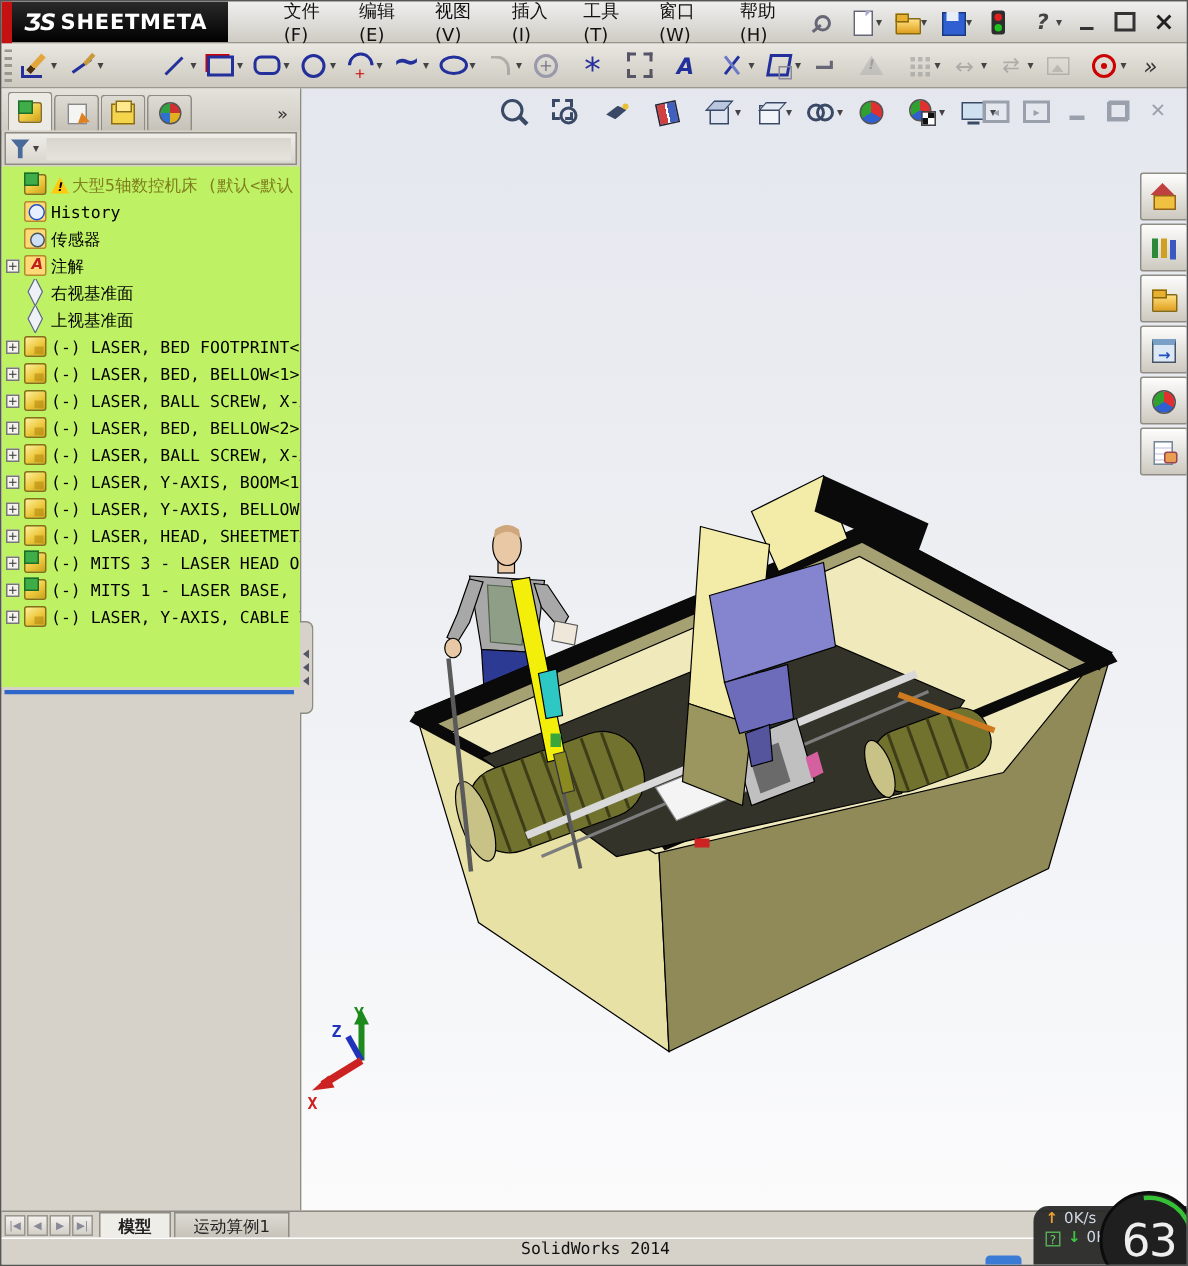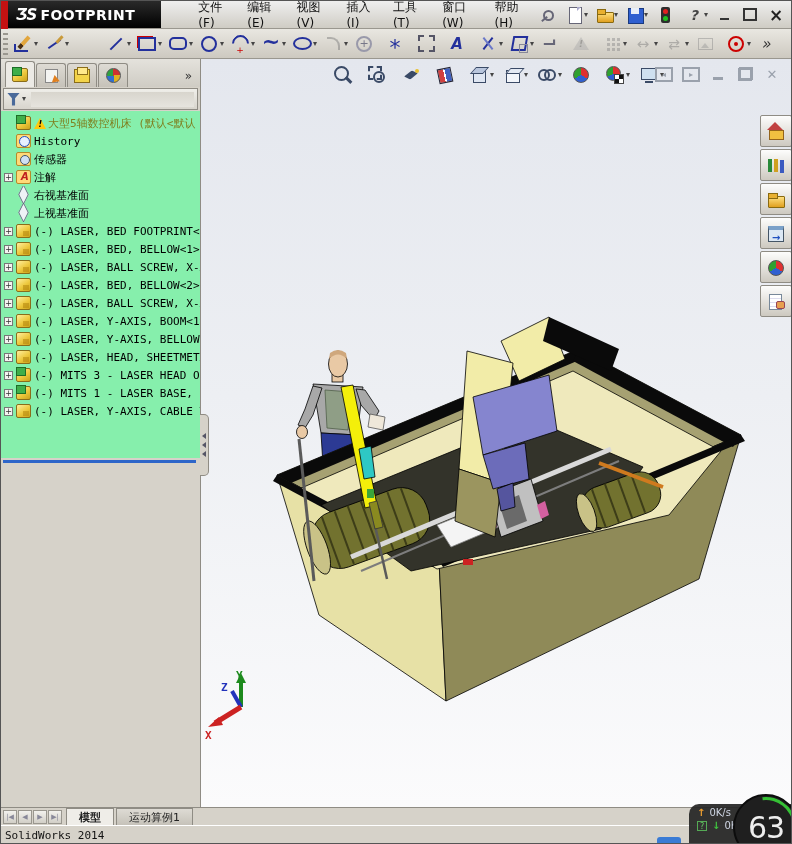--- a/index.html
+++ b/index.html
@@ -3,21 +3,21 @@
 <meta charset="utf-8">
 <style>
   :root{ --blu:#23309c; }
   *{box-sizing:border-box;margin:0;padding:0;font-family:"DejaVu Sans","Liberation Sans",sans-serif;}
   body{background:#888;}
   .app{position:relative;width:792px;height:844px;background:var(--chrome);overflow:hidden;border:1px solid #555;}
 
   
   .titlebar{position:absolute;left:0;top:0;width:792px;height:28px;display:flex;align-items:stretch;
     background:linear-gradient(#efefef,#cfccc4);border-bottom:1px solid #9a978f;}
-  .logo-block{display:flex;align-items:center;background:linear-gradient(#2a2a2a,#000);padding:0 26px 0 0;flex:none;}
+  .logo-block{display:flex;align-items:center;background:linear-gradient(#2a2a2a,#000);padding:0 14px 0 0;flex:none;}
   .accent{width:7px;height:28px;background:var(--accent);margin-right:8px;flex:none;}
   .logo-mark{color:#fff;font-style:italic;font-weight:bold;font-size:15px;letter-spacing:-1px;margin-right:4px;}
   .logo-text{color:#fff;font-weight:bold;font-size:14px;letter-spacing:.5px;}
   .menus{display:flex;align-items:center;padding-left:28px;gap:2px;}
   .menu-item{font-size:12px;color:#111;padding:4px 9px;cursor:default;}
   .pin{width:14px;height:14px;margin:0 6px;position:relative;flex:none;align-self:center;}
   .pin::before{content:"";position:absolute;left:3px;top:2px;width:7px;height:7px;border:2px solid #667;border-radius:50%;}
   .pin::after{content:"";position:absolute;left:1px;top:10px;width:7px;height:2px;background:#667;transform:rotate(-40deg);}
   .qtbar{display:flex;align-items:center;gap:1px;margin-left:4px;}
   .qbtn{display:flex;align-items:center;padding:1px 2px;}
@@ -94,21 +94,21 @@
   .pt-prop{background:#f4f4f2;border:1px solid #888;width:13px;}
   .pt-prop::after{content:"";position:absolute;right:-3px;bottom:-2px;border-left:7px solid #e08020;border-top:4px solid transparent;border-bottom:4px solid transparent;transform:rotate(20deg);}
   .pt-conf{background:#f3d44a;border:1px solid #8a6d1a;}
   .pt-conf::before{content:"";position:absolute;left:2px;top:-3px;width:9px;height:6px;background:#ffe98c;border:1px solid #8a6d1a;}
   .pt-disp{width:15px;height:15px;border-radius:50%;border:1px solid #555;background:conic-gradient(#d03030 0 90deg,#e0b020 0 180deg,#3070d0 0 270deg,#30a040 0);}
   .filterbar{height:22px;margin:1px 2px;border:1px solid #8f8c84;background:linear-gradient(#efeee9,#d8d5cd);display:flex;align-items:center;padding:0 3px;gap:2px;}
   .funnel{width:13px;height:13px;background:#4a6a9a;clip-path:polygon(0 0,100% 0,62% 45%,62% 100%,38% 100%,38% 45%);}
   .filterfield{flex:1;height:15px;background:linear-gradient(#d8d5cd,#e6e4de);}
 
   
-  .tree{flex:1;overflow:hidden;padding:3px 0 0 3px;background:#86efac;}
+  .tree{flex:1;overflow:hidden;padding:3px 0 0 3px;background:#bef264;}
   .trow{display:flex;align-items:center;height:18px;white-space:nowrap;overflow:hidden;cursor:default;}
   .expander{width:9px;height:9px;flex:none;border:1px solid #777;background:#f4f3ef;font-size:8px;line-height:7px;text-align:center;color:#333;margin-right:3px;visibility:hidden;}
   .trow.exp .expander{visibility:visible;}
   .t-ico{width:15px;height:14px;flex:none;position:relative;margin-right:3px;}
   .t-ico.part{background:linear-gradient(145deg,#ffef9e,#edc83d 55%,#caa21a);border:1px solid #8a6d1a;border-radius:2px;}
   .t-ico.part::after{content:"";position:absolute;right:1px;bottom:1px;width:6px;height:5px;background:#b88a10;opacity:.6;}
   .t-ico.asm{background:linear-gradient(145deg,#ffef9e,#edc83d 55%,#caa21a);border:1px solid #8a6d1a;border-radius:2px;}
   .t-ico.asm::before{content:"";position:absolute;left:-1px;top:-2px;width:8px;height:7px;background:#3fae49;border:1px solid #1d6e27;}
   .t-ico.history{background:#ffd978;border:1px solid #b58a2a;border-radius:2px;}
   .t-ico.history::after{content:"";position:absolute;left:2px;top:1px;width:9px;height:9px;border-radius:50%;background:#e8f0ff;border:1.5px solid #2050c0;}
@@ -191,21 +191,21 @@
   .triad text{font-size:11px;font-weight:bold;font-family:"DejaVu Sans Mono",monospace;}
 
   
   .bottombar{position:absolute;left:0;top:806px;width:792px;height:18px;background:#d6d2c9;border-top:1px solid #8f8c84;display:flex;align-items:flex-end;}
   .navgrp{display:flex;gap:1px;margin:0 4px 1px 2px;}
   .navb{width:14px;height:14px;border:1px solid #9a978f;background:linear-gradient(#f2f1ed,#d2cfc7);font-size:7px;color:#889;display:flex;align-items:center;justify-content:center;}
   .dtab{height:17px;padding:0 12px;border:1px solid #8f8c84;border-bottom:none;font-size:11px;display:flex;align-items:center;background:linear-gradient(#dedbd4,#c6c2b9);color:#222;}
   .dtab.active{background:#efede8;font-weight:bold;}
 
   
-  .statusbar{position:absolute;left:0;top:824px;width:792px;height:20px;background:#d6d2c9;border-top:1px solid #fff;display:flex;align-items:center;font-size:11px;color:#111;padding:0 4px;}
+  .statusbar{position:absolute;left:0;top:824px;width:792px;height:20px;background:#d6d2c9;border-top:1px solid #fff;display:flex;align-items:center;font-size:11px;color:#111;padding:0 4px;flex-direction:column;}
   .sb-app{font-family:"DejaVu Sans Mono",monospace;}
   .sb-cells{margin-left:auto;display:flex;align-items:center;gap:5px;margin-right:108px;}
   .sb-cell{border:1px solid;border-color:#8f8c84 #fff #fff #8f8c84;padding:1px 8px;height:16px;display:flex;align-items:center;}
   .sb-mini{width:8px;height:16px;border:1px solid;border-color:#8f8c84 #fff #fff #8f8c84;}
   .sb-arrow{font-size:8px;color:#444;margin-left:2px;}
 
   
   .netwidget{position:absolute;left:688px;top:803px;width:104px;height:41px;background:rgba(38,38,38,.93);border-radius:10px 0 0 0;z-index:10;}
   .net-rows{position:absolute;left:8px;top:3px;display:flex;flex-direction:column;gap:2px;}
   .net-row{display:flex;align-items:center;gap:4px;font-size:10px;color:#cfd6e4;}
@@ -219,21 +219,21 @@
 </style>
 </head>
 <body>
 
 <div class="app">
 
   <div class="titlebar">
     <div class="logo-block">
       <div class="accent"></div>
       <span class="logo-mark">ƷS</span>
-      <span class="logo-text">FOOTPRINT</span>
+      <span class="logo-text">SHEETMETA</span>
     </div>
     <div class="menus">
 
     <span class="menu-item">文件(F)</span>
         <span class="menu-item">编辑(E)</span>
         <span class="menu-item">视图(V)</span>
         <span class="menu-item">插入(I)</span>
         <span class="menu-item">工具(T)</span>
         <span class="menu-item">窗口(W)</span>
         <span class="menu-item">帮助(H)</span>

